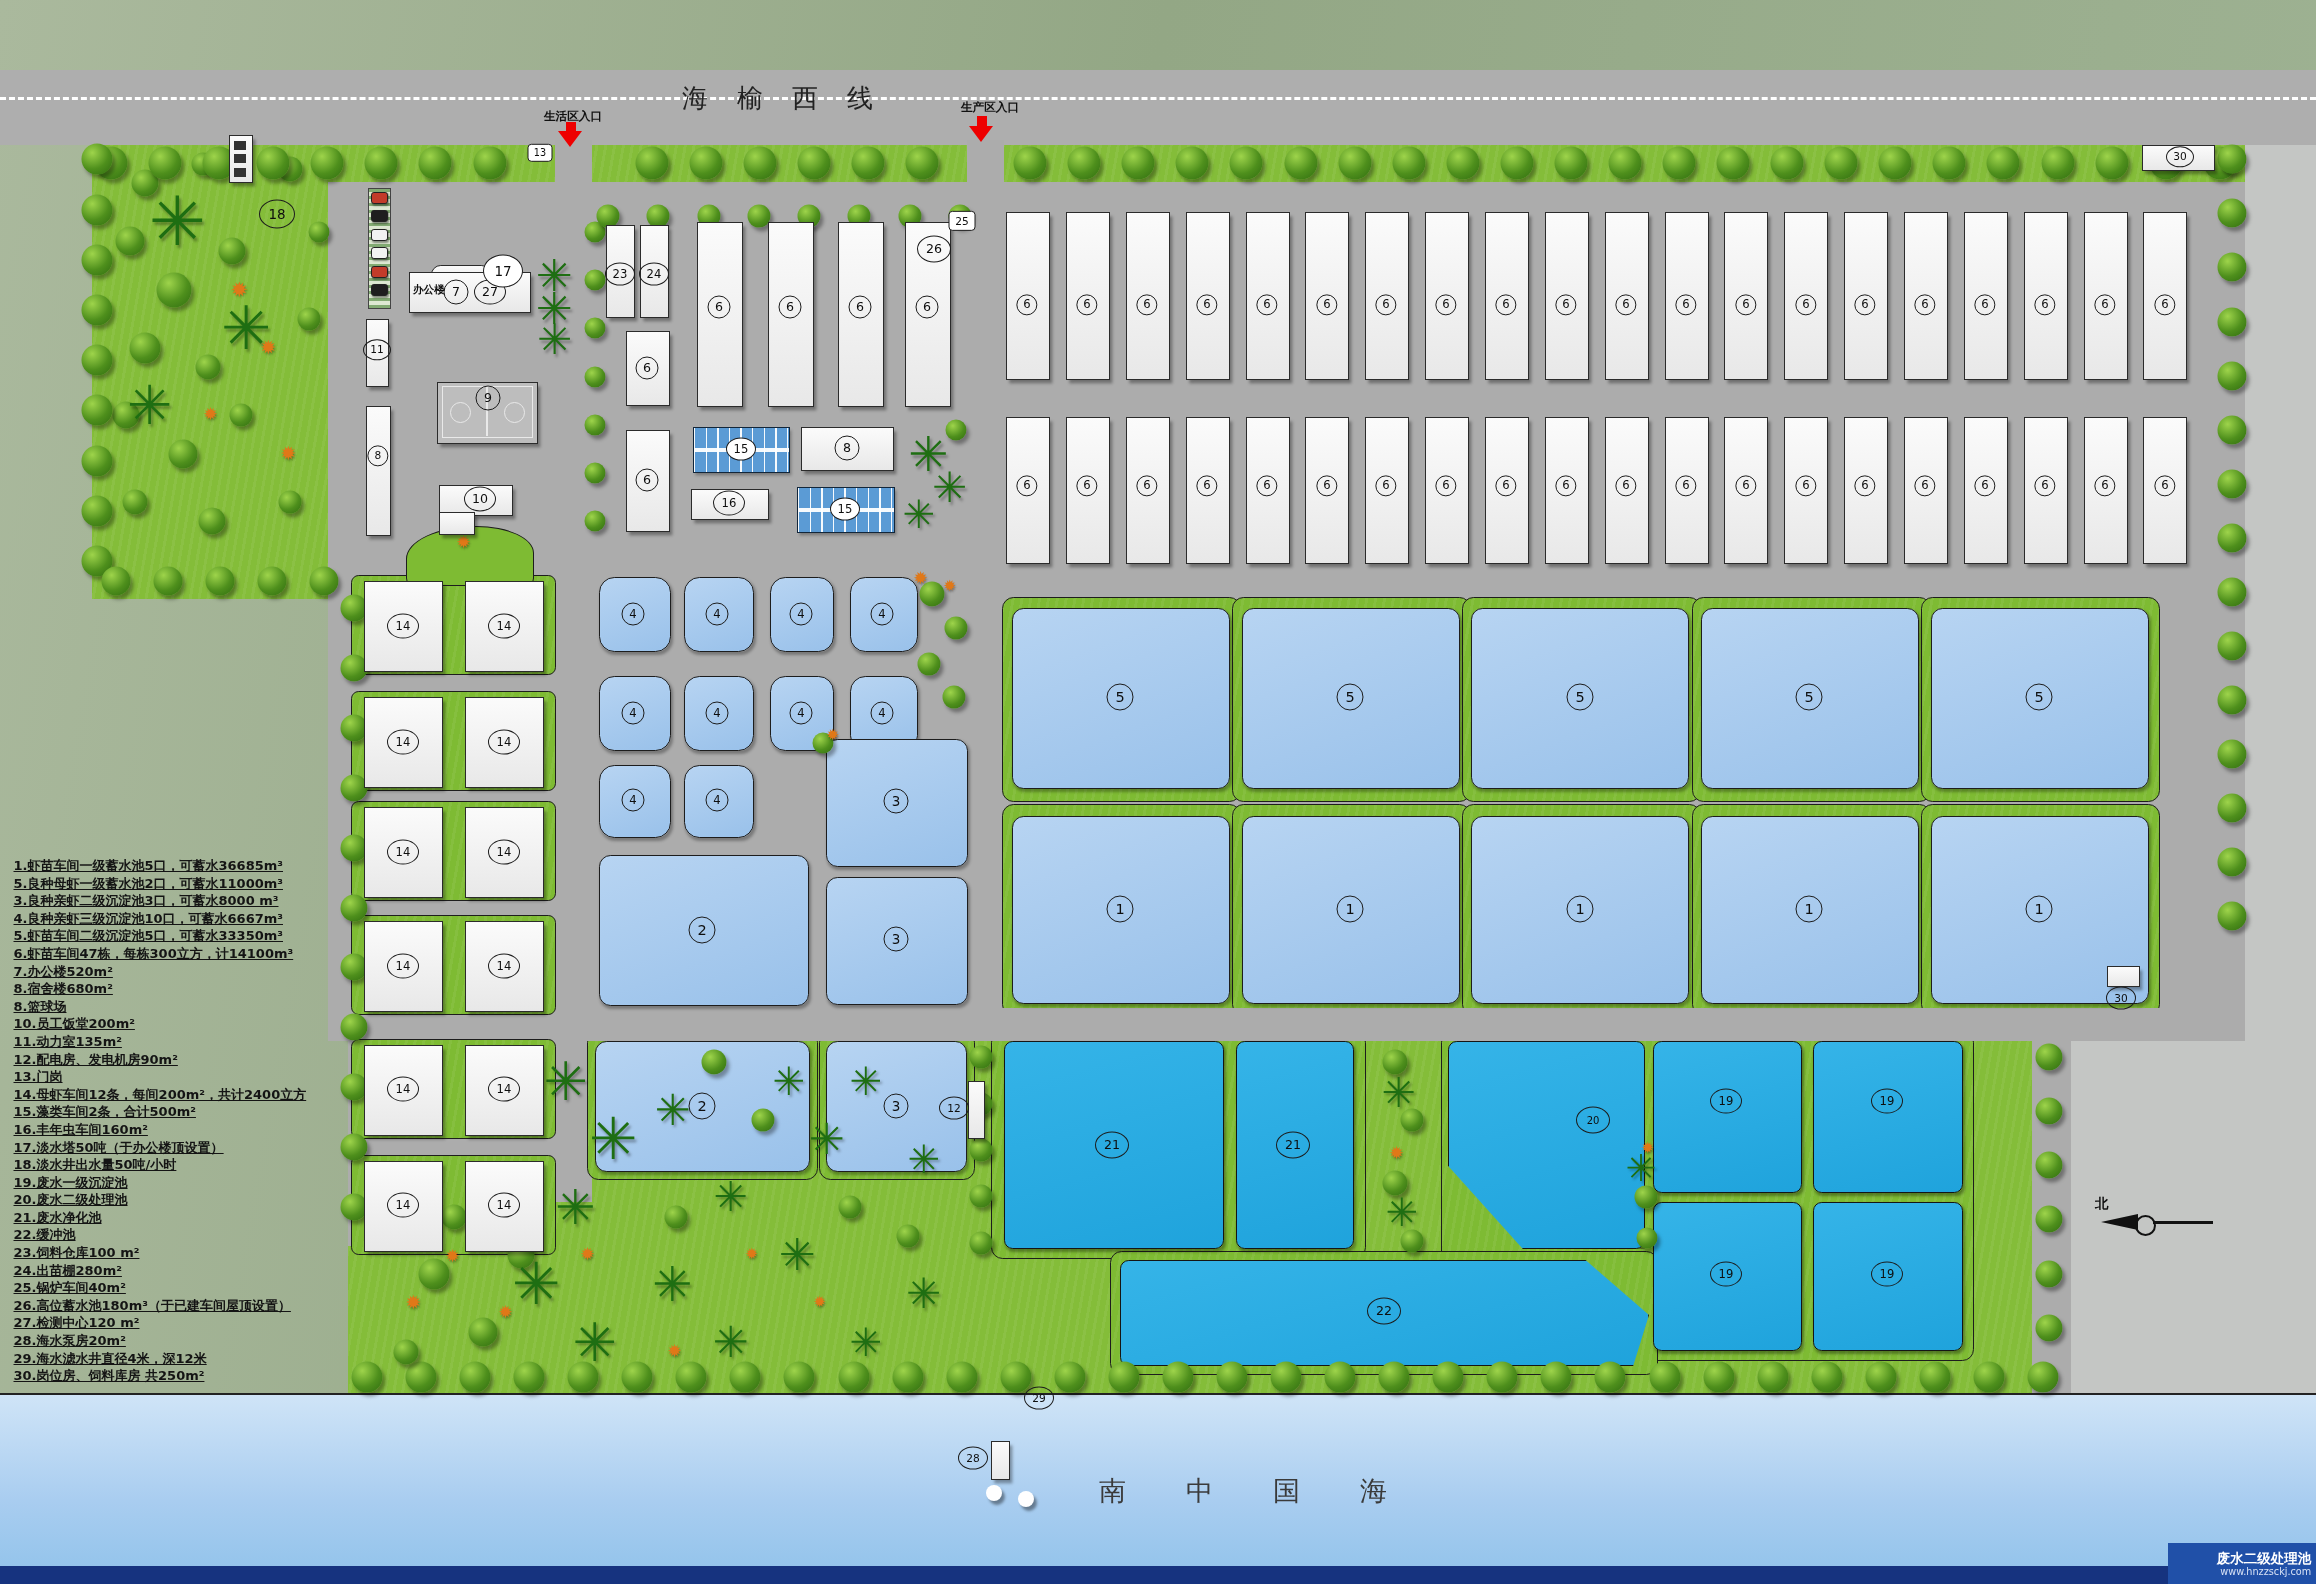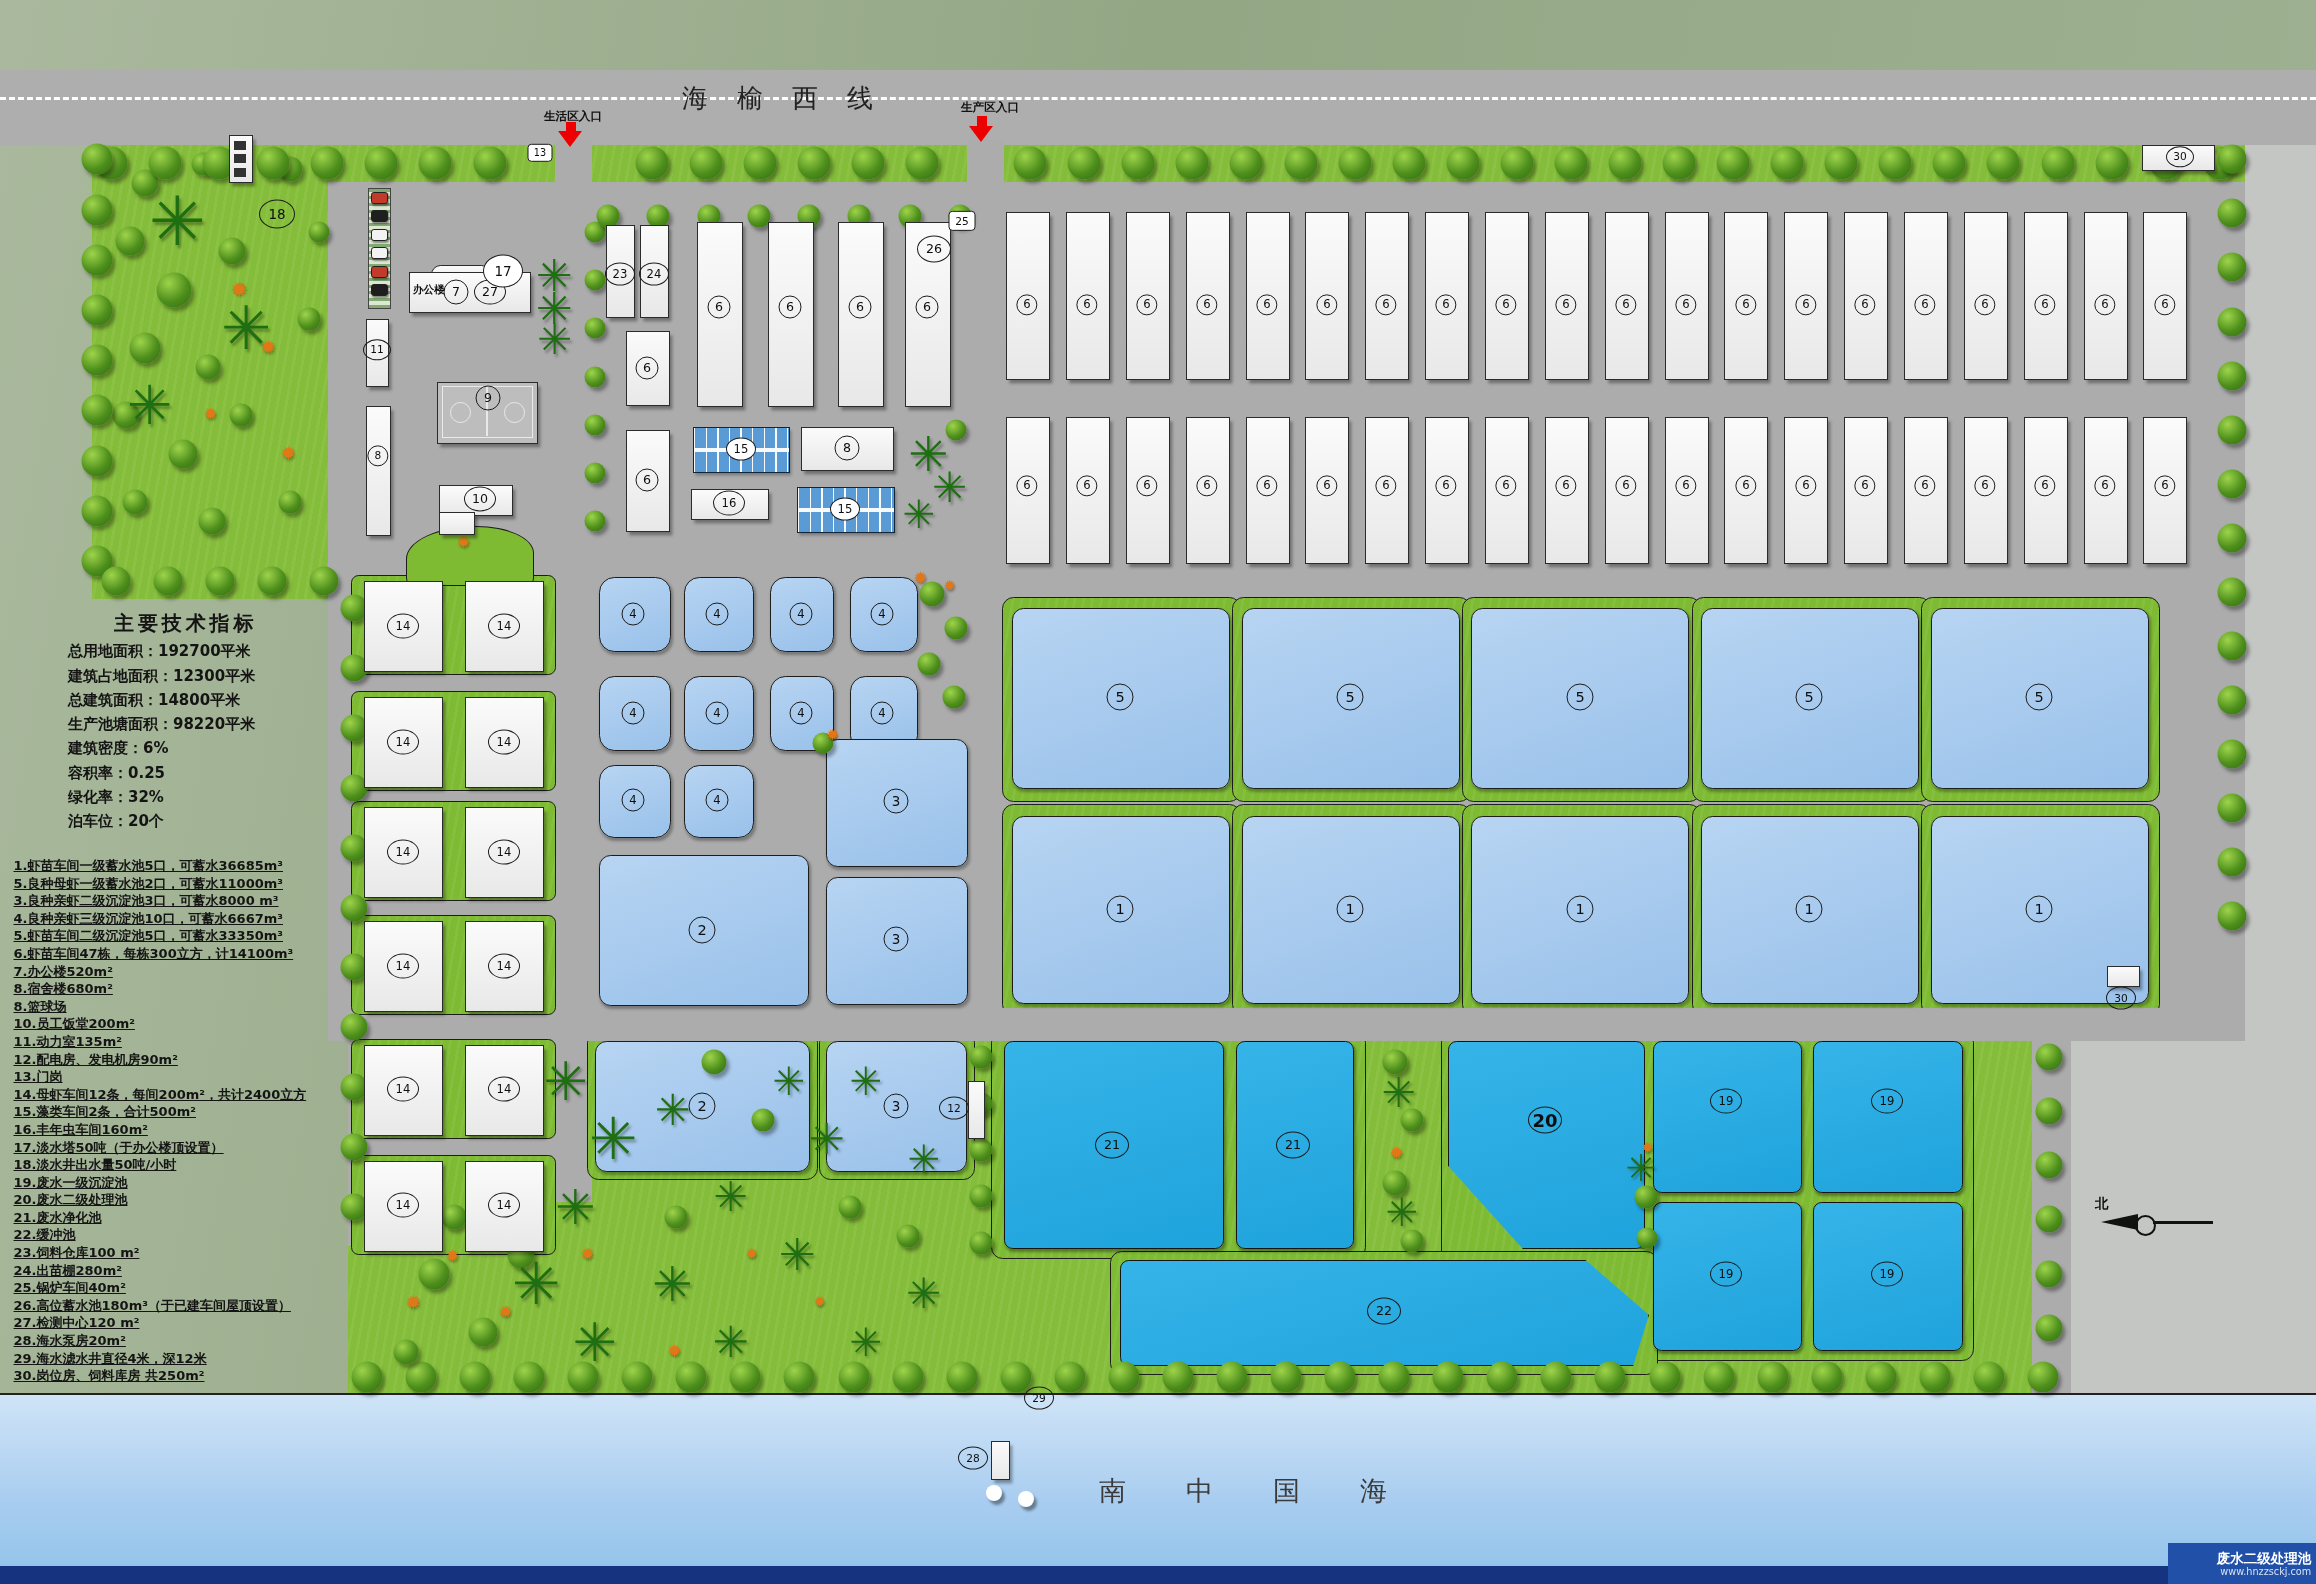--- a/index.html
+++ b/index.html
@@ -75,33 +75,20 @@
   <div id="dash"></div>
   <div id="roadname" class="txt">海榆西线</div>
 
   <div class="entr-label" style="left:544px;top:109px;">生活区入口</div>
   <div class="arrow-stem" style="left:566px;top:122px;"></div>
   <div class="arrow-head" style="left:558px;top:131px;"></div>
   <div class="entr-label" style="left:961px;top:100px;">生产区入口</div>
   <div class="arrow-stem" style="left:977px;top:116px;"></div>
   <div class="arrow-head" style="left:969px;top:126px;"></div>
 
-  <div id="indicators">
-    <div id="ind-head">主要技术指标</div>
-    <div id="ind-lines">
-        <div class="ind-line">总用地面积：192700平米</div>
-        <div class="ind-line">建筑占地面积：12300平米</div>
-        <div class="ind-line">总建筑面积：14800平米</div>
-        <div class="ind-line">生产池塘面积：98220平米</div>
-        <div class="ind-line">建筑密度：6%</div>
-        <div class="ind-line">容积率：0.25</div>
-        <div class="ind-line">绿化率：32%</div>
-        <div class="ind-line">泊车位：20个</div>
-      </div>
-  </div>
   <div id="legend">
       <div class="leg-line">1.虾苗车间一级蓄水池5口，可蓄水36685m³</div>
       <div class="leg-line">5.良种母虾一级蓄水池2口，可蓄水11000m³</div>
       <div class="leg-line">3.良种亲虾二级沉淀池3口，可蓄水8000 m³</div>
       <div class="leg-line">4.良种亲虾三级沉淀池10口，可蓄水6667m³</div>
       <div class="leg-line">5.虾苗车间二级沉淀池5口，可蓄水33350m³</div>
       <div class="leg-line">6.虾苗车间47栋，每栋300立方，计14100m³</div>
       <div class="leg-line">7.办公楼520m²</div>
       <div class="leg-line">8.宿舍楼680m²</div>
       <div class="leg-line">8.篮球场</div>
@@ -424,21 +411,21 @@
     <div class="pond" style="left: 1931px; top: 816px; width: 216px; height: 186px; z-index: 15;"></div>
     <div class="mk" style="left: 2039px; top: 909px; width: 25px; height: 25px; font-size: 14.5px;">1</div>
     <div class="road" style="left: 579px; top: 1008px; width: 1666px; height: 33px; z-index: 12;"></div>
     <div class="grn" style="left: 991px; top: 1031px; width: 373px; height: 226px; z-index: 10;"></div>
     <div class="pondc" style="left: 1004px; top: 1041px; width: 218px; height: 206px; z-index: 15;"></div>
     <div class="mk" style="left: 1112px; top: 1145px; width: 32px; height: 25px; font-size: 12.6px;">21</div>
     <div class="pondc" style="left: 1236px; top: 1041px; width: 116px; height: 206px; z-index: 15;"></div>
     <div class="mk" style="left: 1293px; top: 1145px; width: 32px; height: 25px; font-size: 12.6px;">21</div>
     <div class="grn" style="left: 1441px; top: 1031px; width: 531px; height: 328px; z-index: 10;"></div>
     <div class="pondc" style="left: 1448px; top: 1041px; width: 195px; height: 206px; z-index: 15; clip-path: polygon(0px 0px, 100% 0px, 100% 100%, 38% 100%, 0px 60%);"></div>
-    <div class="mk" style="left: 1545px; top: 1120px; width: 32px; height: 25px; font-size: 18px; font-weight: bold;">20</div>
+    <div class="mk" style="left: 1593px; top: 1120px; width: 32px; height: 25px; font-size: 10px;">20</div>
     <div class="pondc" style="left: 1653px; top: 1041px; width: 147px; height: 150px; z-index: 15;"></div>
     <div class="mk" style="left: 1726px; top: 1101px; width: 30px; height: 23px; font-size: 11.6px;">19</div>
     <div class="pondc" style="left: 1813px; top: 1041px; width: 148px; height: 150px; z-index: 15;"></div>
     <div class="mk" style="left: 1887px; top: 1101px; width: 30px; height: 23px; font-size: 11.6px;">19</div>
     <div class="pondc" style="left: 1653px; top: 1202px; width: 147px; height: 147px; z-index: 15;"></div>
     <div class="mk" style="left: 1726px; top: 1274px; width: 30px; height: 23px; font-size: 11.6px;">19</div>
     <div class="pondc" style="left: 1813px; top: 1202px; width: 148px; height: 147px; z-index: 15;"></div>
     <div class="mk" style="left: 1887px; top: 1274px; width: 30px; height: 23px; font-size: 11.6px;">19</div>
     <div class="grn" style="left: 1110px; top: 1251px; width: 546px; height: 122px; z-index: 10;"></div>
     <div class="pondc" style="left: 1120px; top: 1260px; width: 527px; height: 104px; z-index: 15; clip-path: polygon(0px 0px, 88% 0px, 100% 52%, 97% 100%, 0px 100%);"></div>

